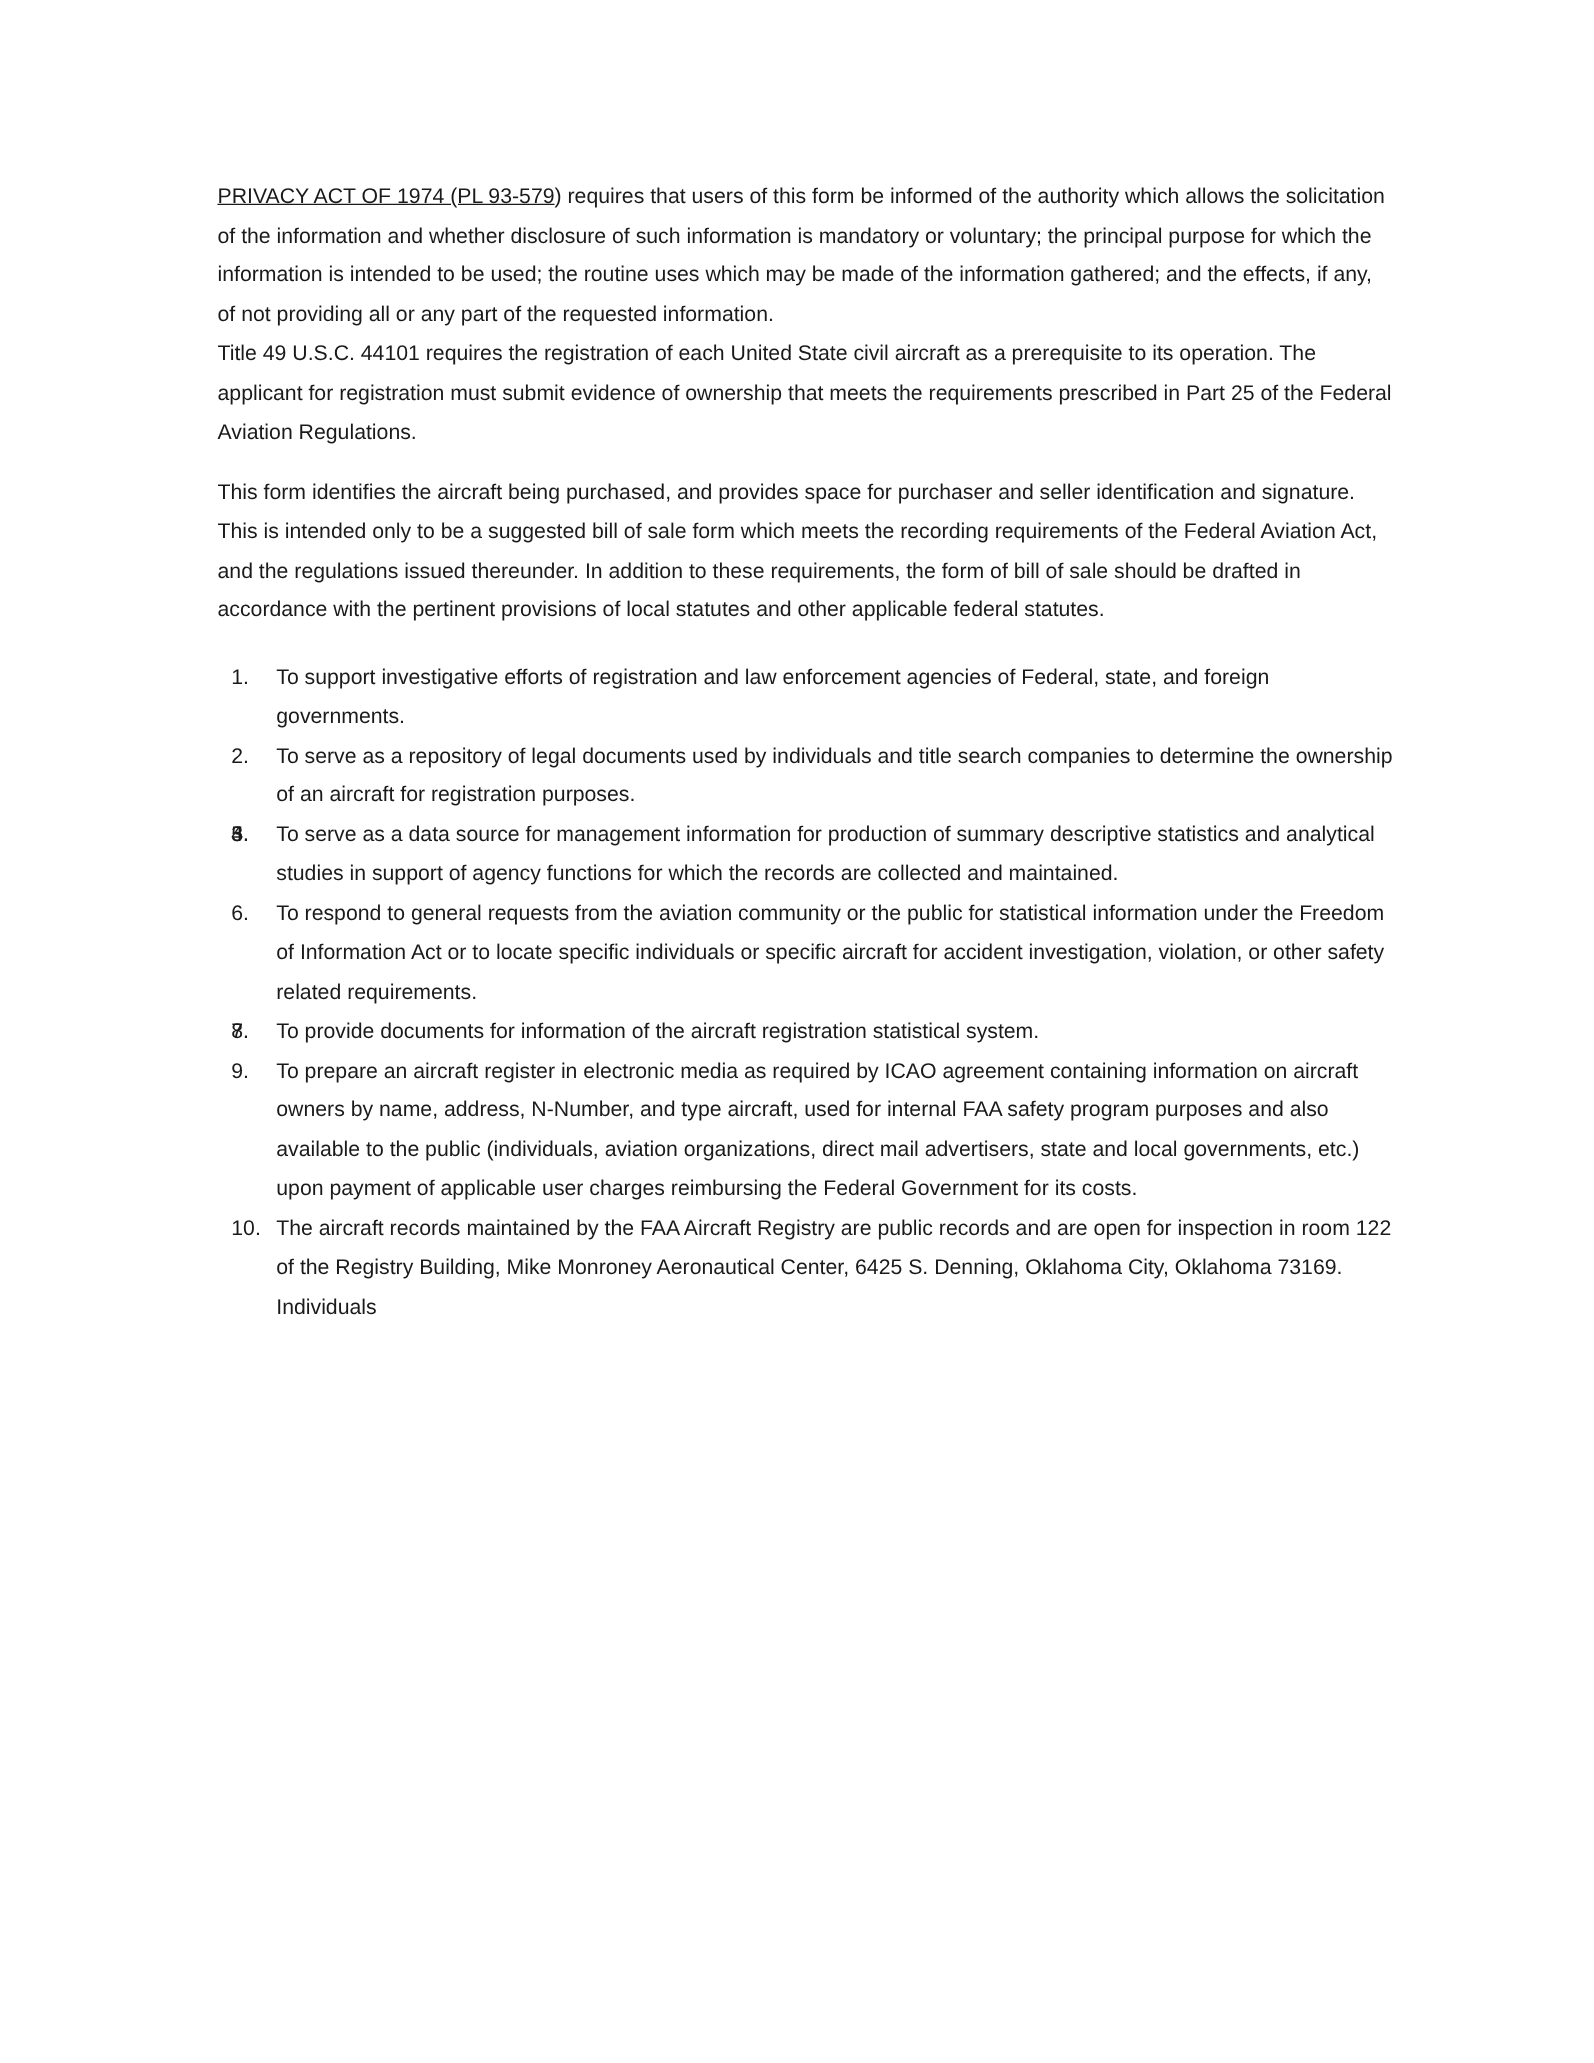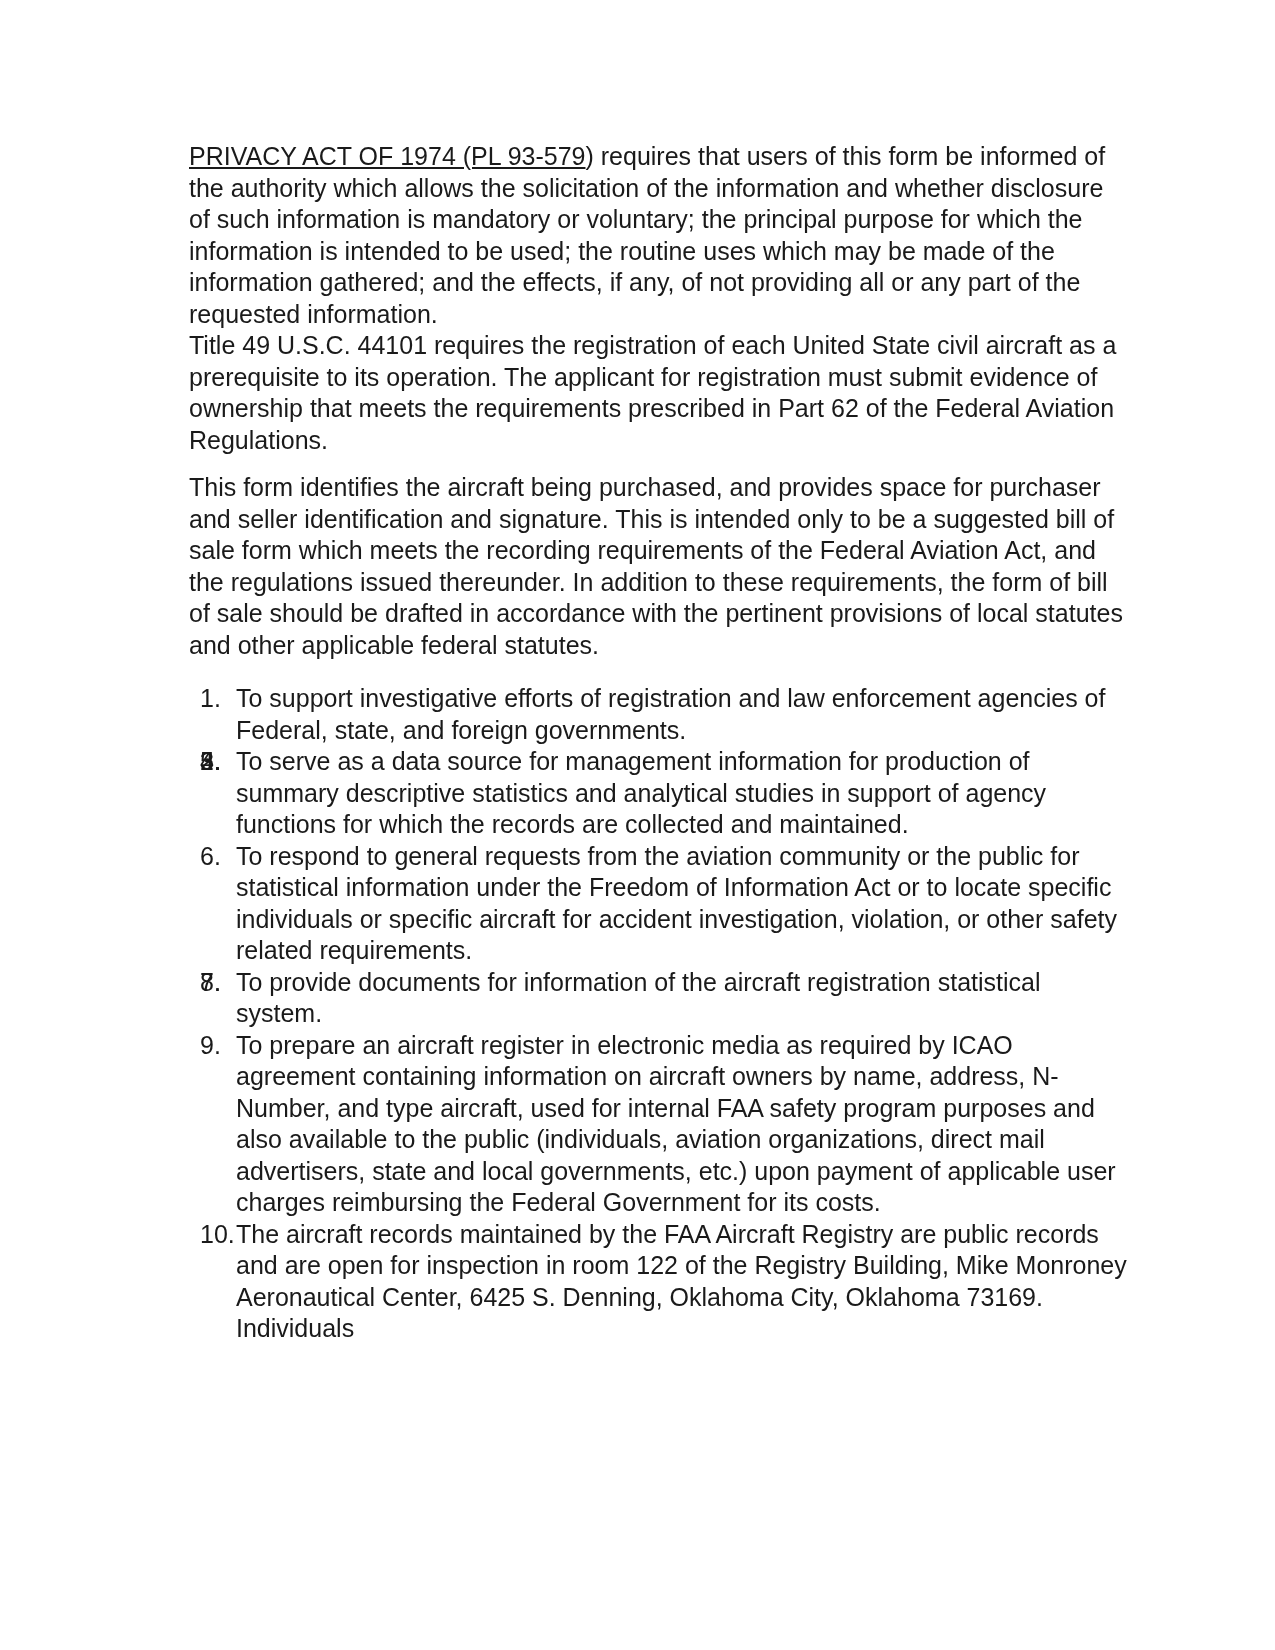--- a/index.html
+++ b/index.html
@@ -1,23 +1,23 @@
 <!DOCTYPE html>
 <html><head>
 <meta charset="utf-8">
 <style>
   html, body { margin: 0; padding: 0; background: #ffffff; }
   body { width: 1275px; height: 1650px; position: relative; overflow: hidden; }
   .page {
     position: absolute;
-    left: 189px;
+    left: 174px;
     top: 141px;
     width: 940px;
     font-family: "Liberation Sans", sans-serif;
-    font-size: 25px;
+    font-size: 17px;
     line-height: 31.5px;
     color: #1a1a1a;
   }
   .para { margin: 0; }
   .para + .gap { height: 16px; }
   .u { text-decoration: underline; }
   ol.uses {
     list-style: none;
     margin: 22px 0 0 0;
     padding: 0;
@@ -31,27 +31,27 @@
     left: 11px;
     top: 0;
   }
   ol.uses li.two .num { left: 11px; }
 </style>
 </head>
 <body>
 
 <div class="page">
   <p class="para"><span class="u">PRIVACY ACT OF 1974 (PL 93-579</span><span>)</span><span> requires that users of this form be informed of the authority which allows the solicitation of the information and whether disclosure of such information is mandatory or voluntary; the principal purpose for which the information is intended to be used; the routine uses which may be made of the information gathered; and the effects, if any, of not providing all or any part of the requested information.</span></p>
-  <p class="para">Title 49 U.S.C. 44101 requires the registration of each United State civil aircraft as a prerequisite to its operation. The applicant for registration must submit evidence of ownership that meets the requirements prescribed in Part 62 of the Federal Aviation Regulations.</p>
+  <p class="para">Title 49 U.S.C. 44101 requires the registration of each United State civil aircraft as a prerequisite to its operation. The applicant for registration must submit evidence of ownership that meets the requirements prescribed in Part 25 of the Federal Aviation Regulations.</p>
   <div class="gap" style="height:16px"></div>
   <p class="para">This form identifies the aircraft being purchased, and provides space for purchaser and seller identification and signature. This is intended only to be a suggested bill of sale form which meets the recording requirements of the Federal Aviation Act, and the regulations issued thereunder. In addition to these requirements, the form of bill of sale should be drafted in accordance with the pertinent provisions of local statutes and other applicable federal statutes.</p>
 
   <ol class="uses">
     <li><span class="num">1.</span><span>To support investigative efforts of registration and law enforcement agencies of Federal, state, and foreign governments.</span></li>
-    <li><span class="num">2.</span></li>
+    <li><span class="num">2.</span><span>To serve as a repository of legal documents used by individuals and title search companies to determine the ownership of an aircraft for registration purposes.</span></li>
     <li><span class="num">3.</span></li>
     <li><span class="num">4.</span></li>
     <li><span class="num">5.</span><span>To serve as a data source for management information for production of summary descriptive statistics and analytical studies in support of agency functions for which the records are collected and maintained.</span></li>
     <li><span class="num">6.</span><span>To respond to general requests from the aviation community or the public for statistical information under the Freedom of Information Act or to locate specific individuals or specific aircraft for accident investigation, violation, or other safety related requirements.</span></li>
     <li><span class="num">7.</span></li>
     <li><span class="num">8.</span><span>To provide documents for information of the aircraft registration statistical system.</span></li>
     <li><span class="num">9.</span><span>To prepare an aircraft register in electronic media as required by ICAO agreement containing information on aircraft owners by name, address, N-Number, and type aircraft, used for internal FAA safety program purposes and also available to the public (individuals, aviation organizations, direct mail advertisers, state and local governments, etc.) upon payment of applicable user charges reimbursing the Federal Government for its costs.</span></li>
     <li class="two"><span class="num" style="left:11px">10.</span><span>The aircraft records maintained by the FAA Aircraft Registry are public records and are open for inspection in room 122 of the Registry Building, Mike Monroney Aeronautical Center, 6425 S. Denning, Oklahoma City, Oklahoma 73169. Individuals</span></li>
   </ol>
 </div>

